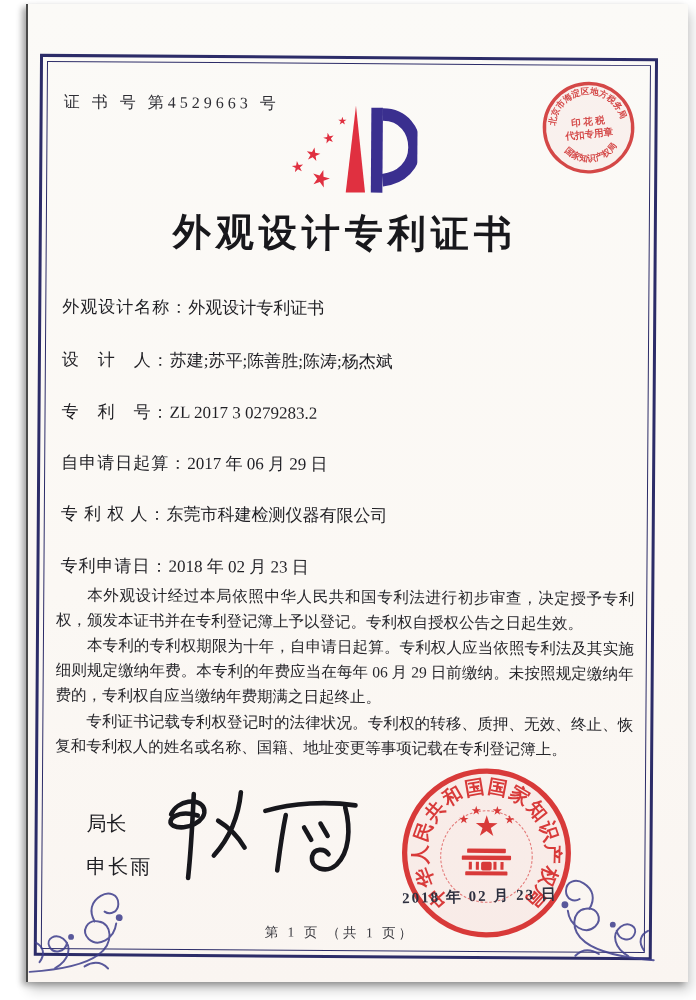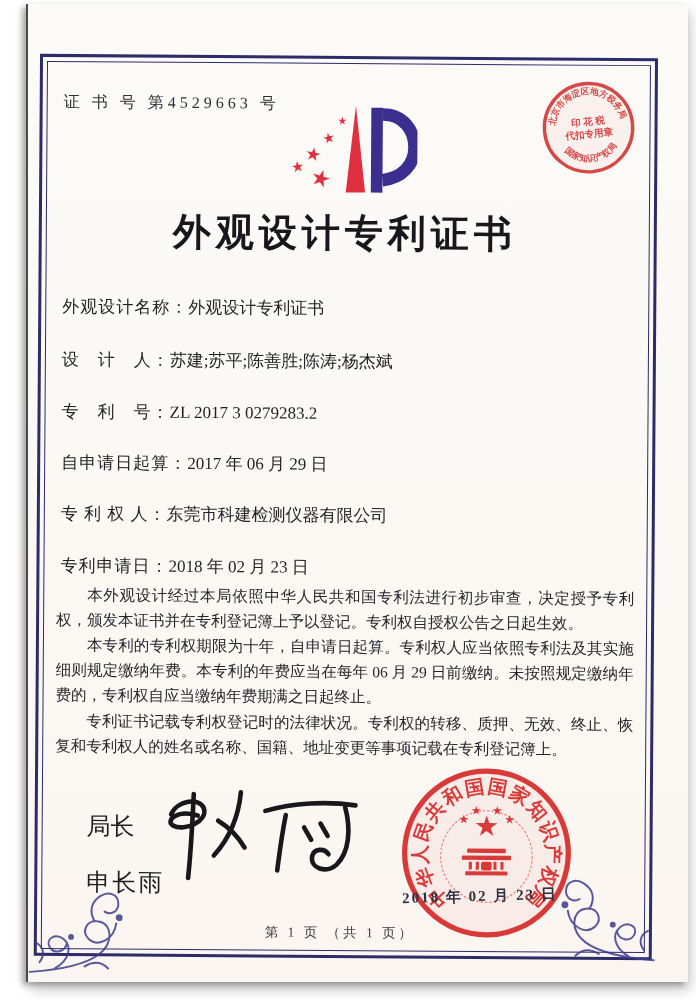--- a/index.html
+++ b/index.html
@@ -37,22 +37,22 @@
     position:absolute;left:64px;width:560px;
     font-size:17px;color:#1f1f24;white-space:nowrap;
   }
   .field .lab{letter-spacing:1px;}
   .f0{top:295px}.f1{top:348px}.f2{top:400px}.f3{top:451px}.f4{top:502px}.f5{top:554px}
   .paras{
     position:absolute;left:60px;top:582px;width:578px;
     font-size:15.5px;line-height:1.62;color:#26262b;text-align:justify;
   }
   .paras p{margin:0;text-indent:2em;}
-  .signer{position:absolute;left:92px;top:810px;font-size:24px;color:#1d1d22;}
-  .signer .name{margin-top:24px;letter-spacing:2px;}
+  .signer{position:absolute;left:92px;top:810px;font-size:20px;color:#1d1d22;}
+  .signer .name{margin-top:16px;letter-spacing:2px;}
   .signature{position:absolute;left:160px;top:780px;width:215px;height:108px;}
   .seal-main{position:absolute;left:404px;top:762px;width:176px;height:176px;opacity:.93;}
   .seal-date{
     position:absolute;left:408px;top:884px;font-size:15px;color:#2e3140;
     letter-spacing:2px;transform:rotate(-2deg);white-space:nowrap;
     font-weight:bold;
   }
   .seal-tax{position:absolute;left:541px;top:76px;width:96px;height:96px;transform:rotate(-6deg);opacity:.88;}
   .footer{
     position:absolute;left:40px;top:922px;width:612px;text-align:center;

